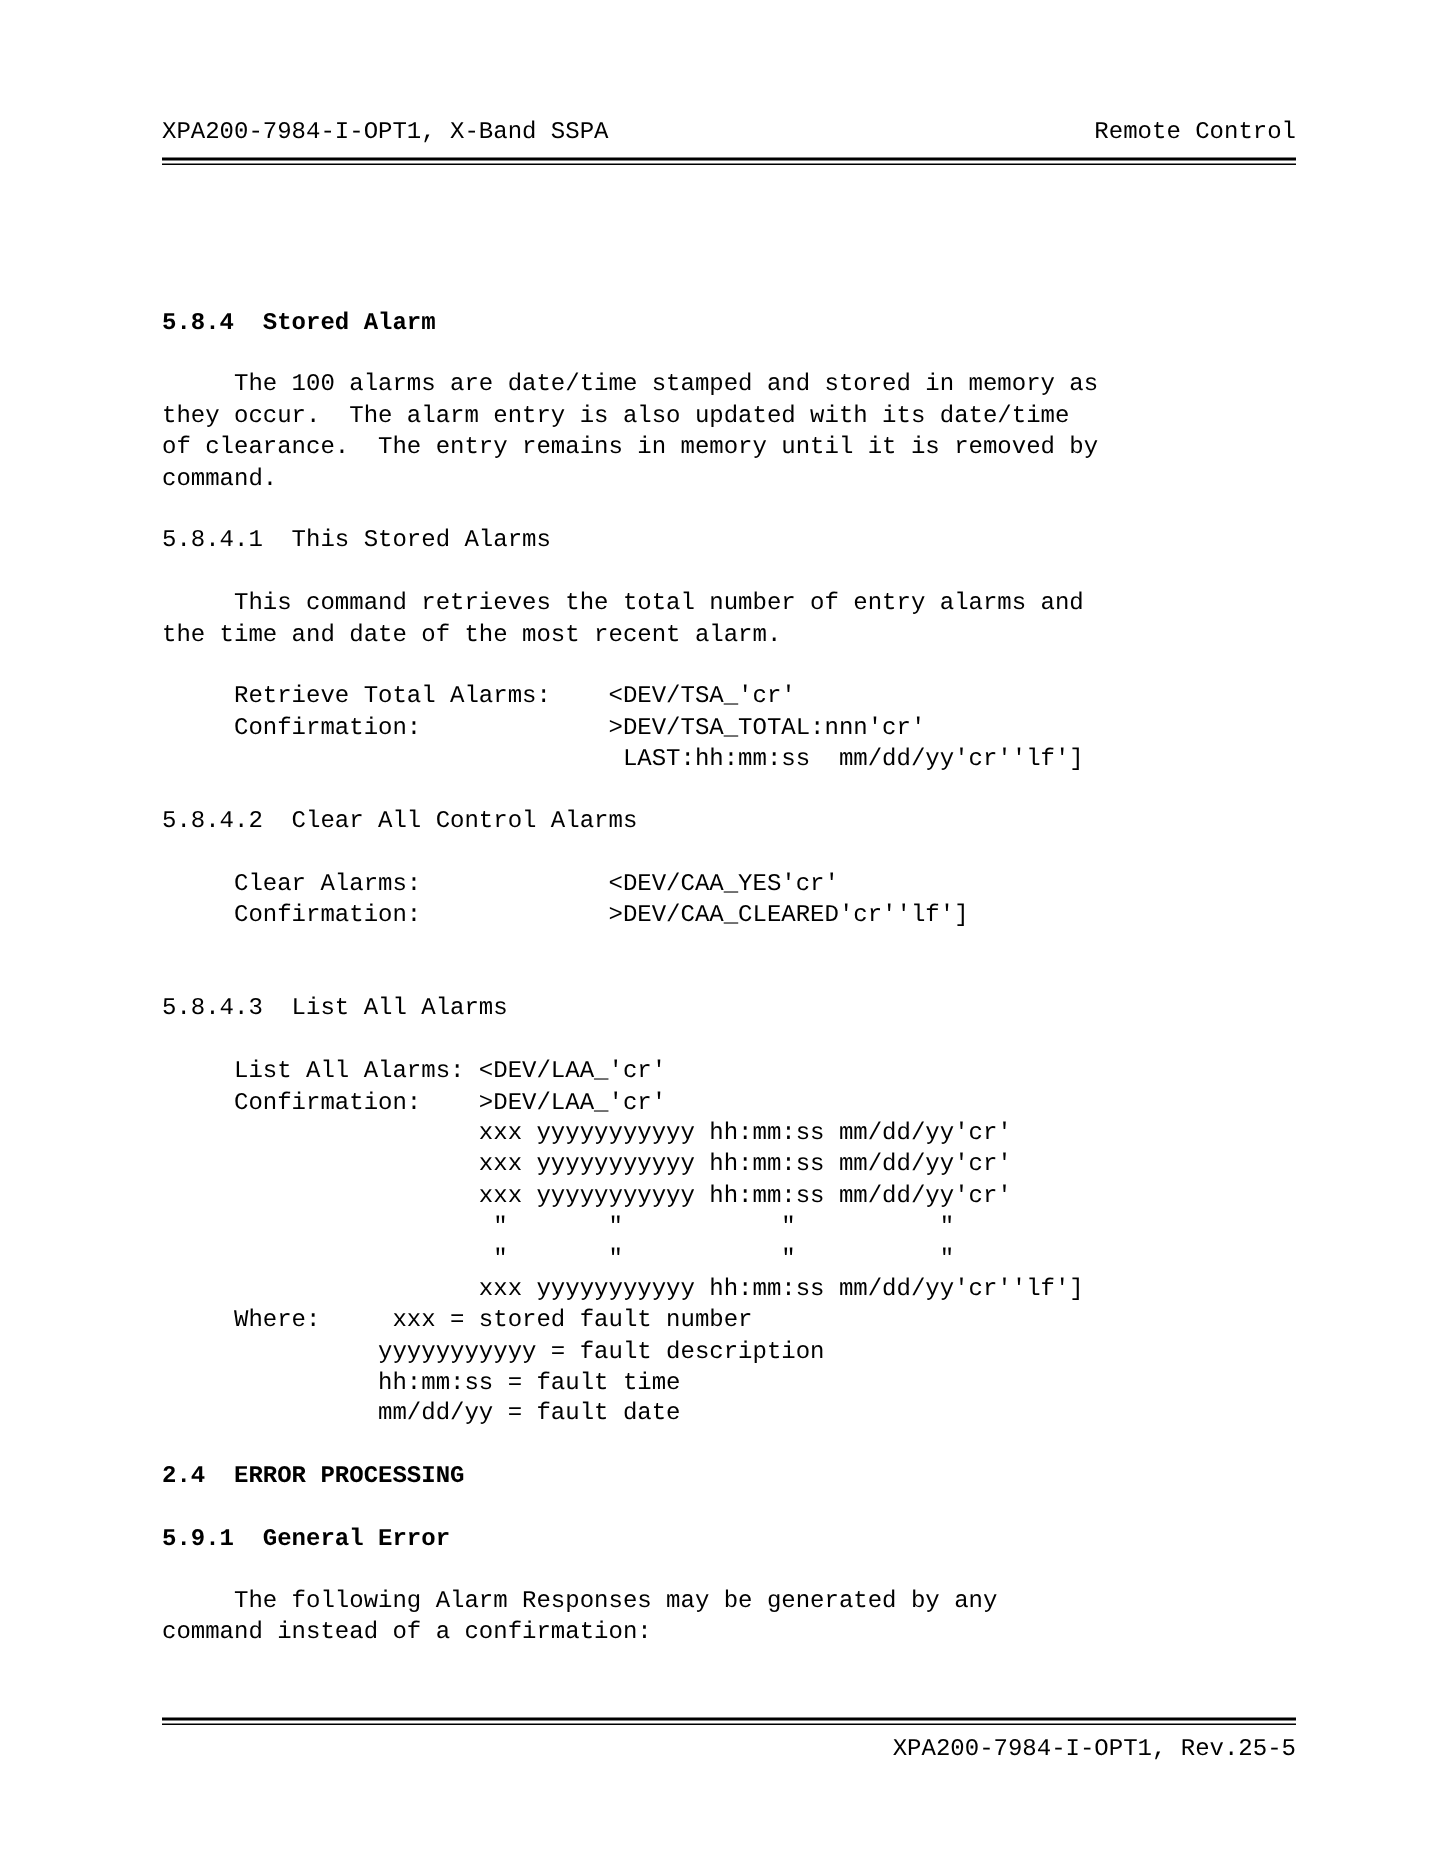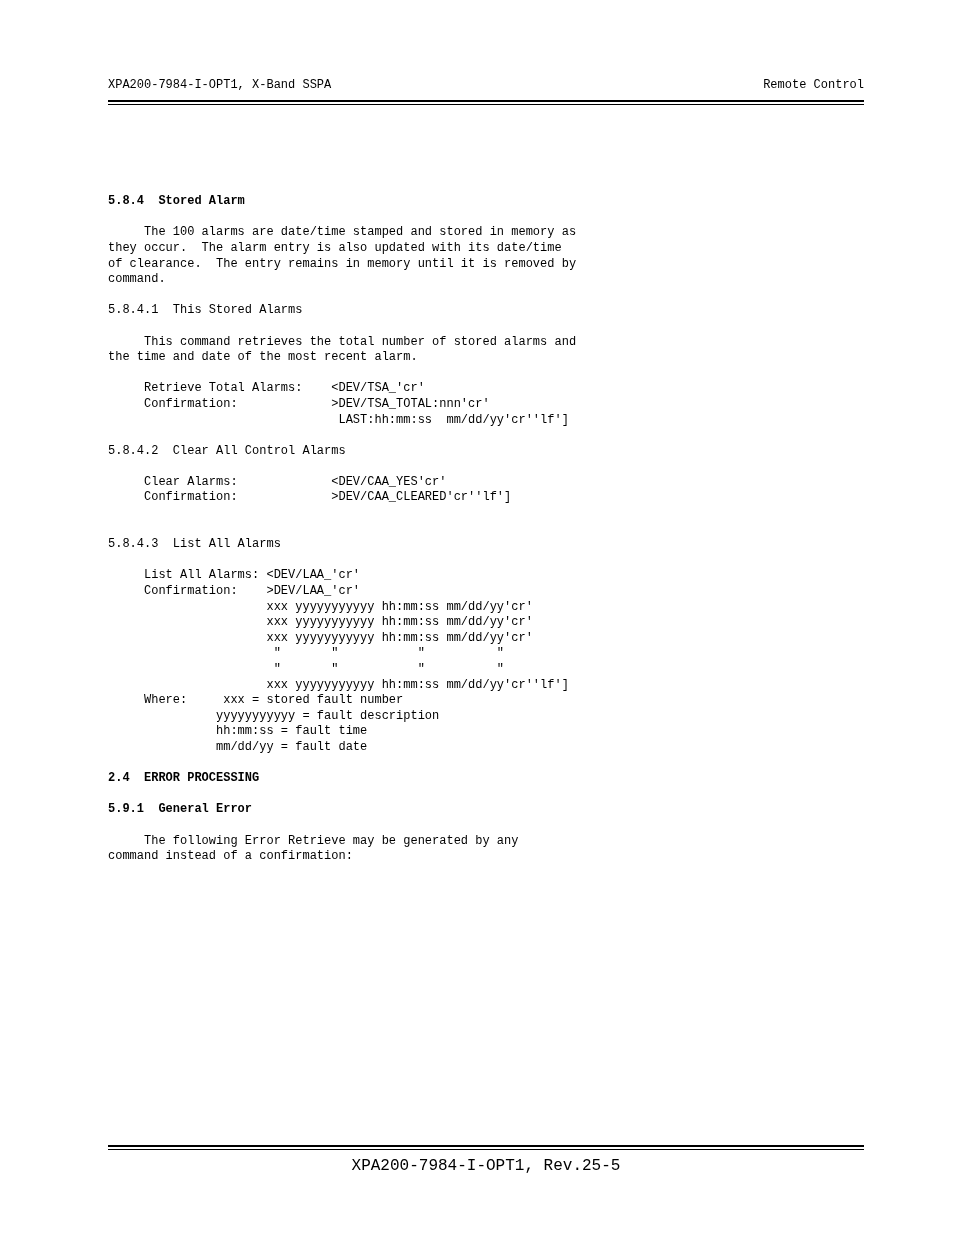--- a/index.html
+++ b/index.html
@@ -14,45 +14,45 @@
   .page {
     width: 954px;
     height: 1235px;
     box-sizing: border-box;
     padding: 78px 90px 40px 108px;
     position: relative;
   }
   .hdr {
     display: flex;
     justify-content: space-between;
-    font-size: 12px;
+    font-size: 16px;
     margin-bottom: 6px;
   }
   .ruleA {
     border-top: 2px solid #000;
     margin: 0 0 2px 0;
   }
   .ruleB {
     border-top: 1px solid #000;
   }
   .content {
     padding-top: 74px;
     white-space: pre;
-    font-size: 12px;
+    font-size: 16px;
   }
   .bold { font-weight: bold; }
   .footer {
     position: absolute;
     left: 108px;
     right: 90px;
     bottom: 58px;
   }
   .ftxt {
     display: flex;
-    justify-content: center;
+    justify-content: flex-end;
     font-size: 16px;
     margin-top: 6px;
   }
 </style>
 </head>
 <body>
 
 <div class="page">
 
   <div class="hdr">
@@ -65,21 +65,21 @@
   <div class="content">
 <span class="bold">5.8.4  Stored Alarm</span>
 
 <span>     The 100 alarms are date/time stamped and stored in memory as
 they occur.  The alarm entry is also updated with its date/time
 of clearance.  The entry remains in memory until it is removed by
 command.</span>
 
 <span>5.8.4.1  This Stored Alarms</span>
 
-<span>     This command retrieves the total number of stored alarms and
+<span>     This command retrieves the total number of entry alarms and
 the time and date of the most recent alarm.</span>
 
 <span>     Retrieve Total Alarms:    &lt;DEV/TSA_'cr'
      Confirmation:             &gt;DEV/TSA_TOTAL:nnn'cr'
                                 LAST:hh:mm:ss  mm/dd/yy'cr''lf']</span>
 
 <span>5.8.4.2  Clear All Control Alarms</span>
 
 <span>     Clear Alarms:             &lt;DEV/CAA_YES'cr'
      Confirmation:             &gt;DEV/CAA_CLEARED'cr''lf']</span>
@@ -97,21 +97,21 @@
                       xxx yyyyyyyyyyy hh:mm:ss mm/dd/yy'cr''lf']
      Where:     xxx = stored fault number
                yyyyyyyyyyy = fault description
                hh:mm:ss = fault time
                mm/dd/yy = fault date</span>
 
 <span class="bold">2.4  ERROR PROCESSING</span>
 
 <span class="bold">5.9.1  General Error</span>
 
-<span>     The following Error Retrieve may be generated by any
+<span>     The following Alarm Responses may be generated by any
 command instead of a confirmation:</span>
 </div>
 
   <div class="footer">
     <div class="ruleA"></div>
     <div class="ruleB"></div>
     <div class="ftxt">
       <span>XPA200-7984-I-OPT1, Rev.2</span>
       <span>5-5</span>
     </div>

